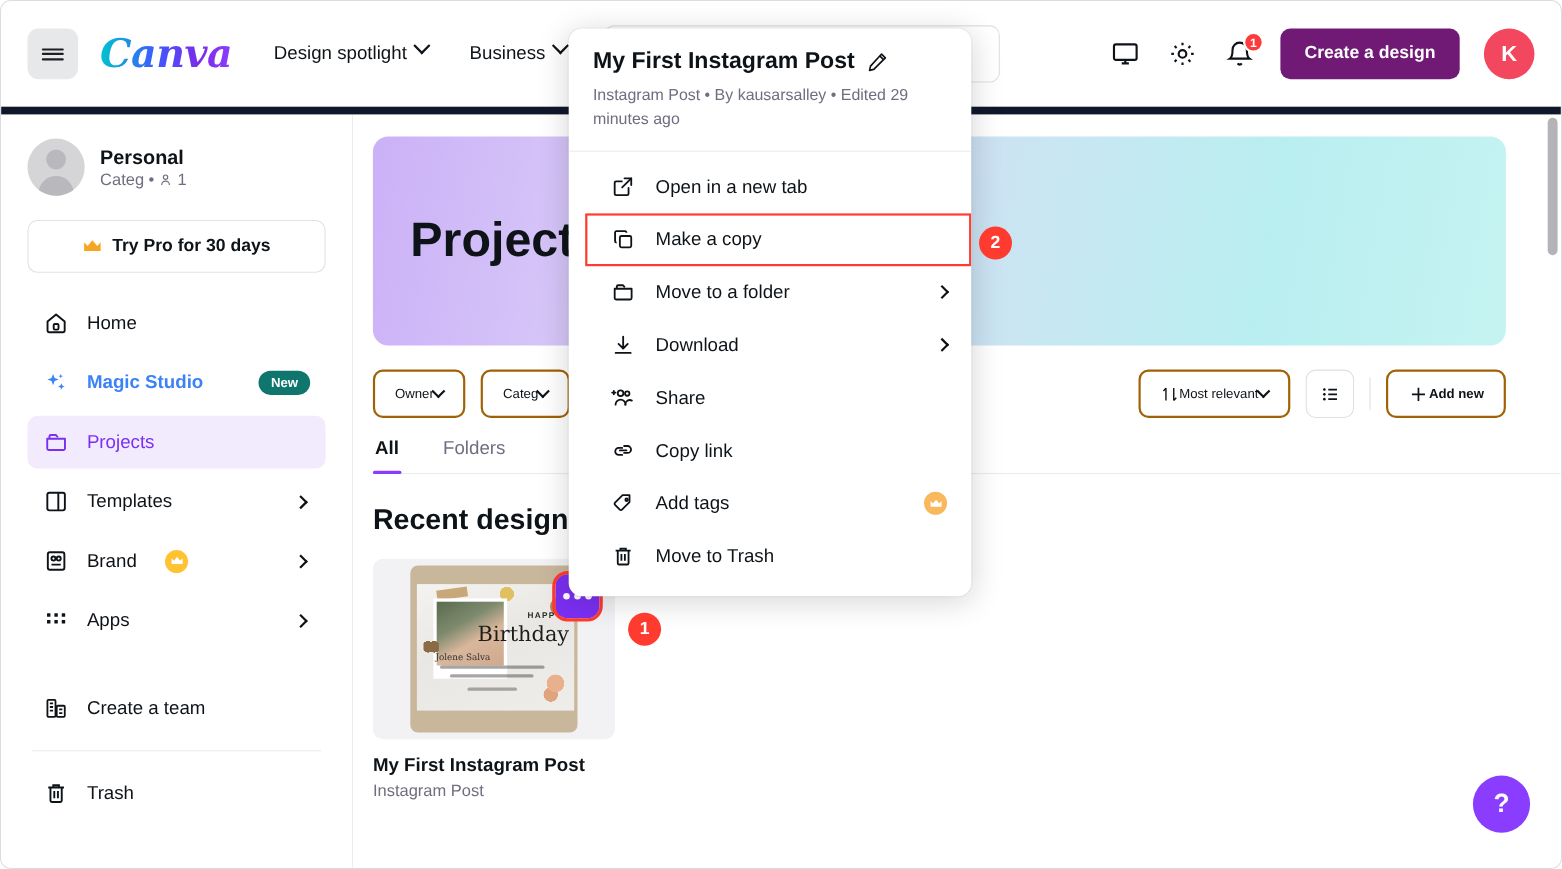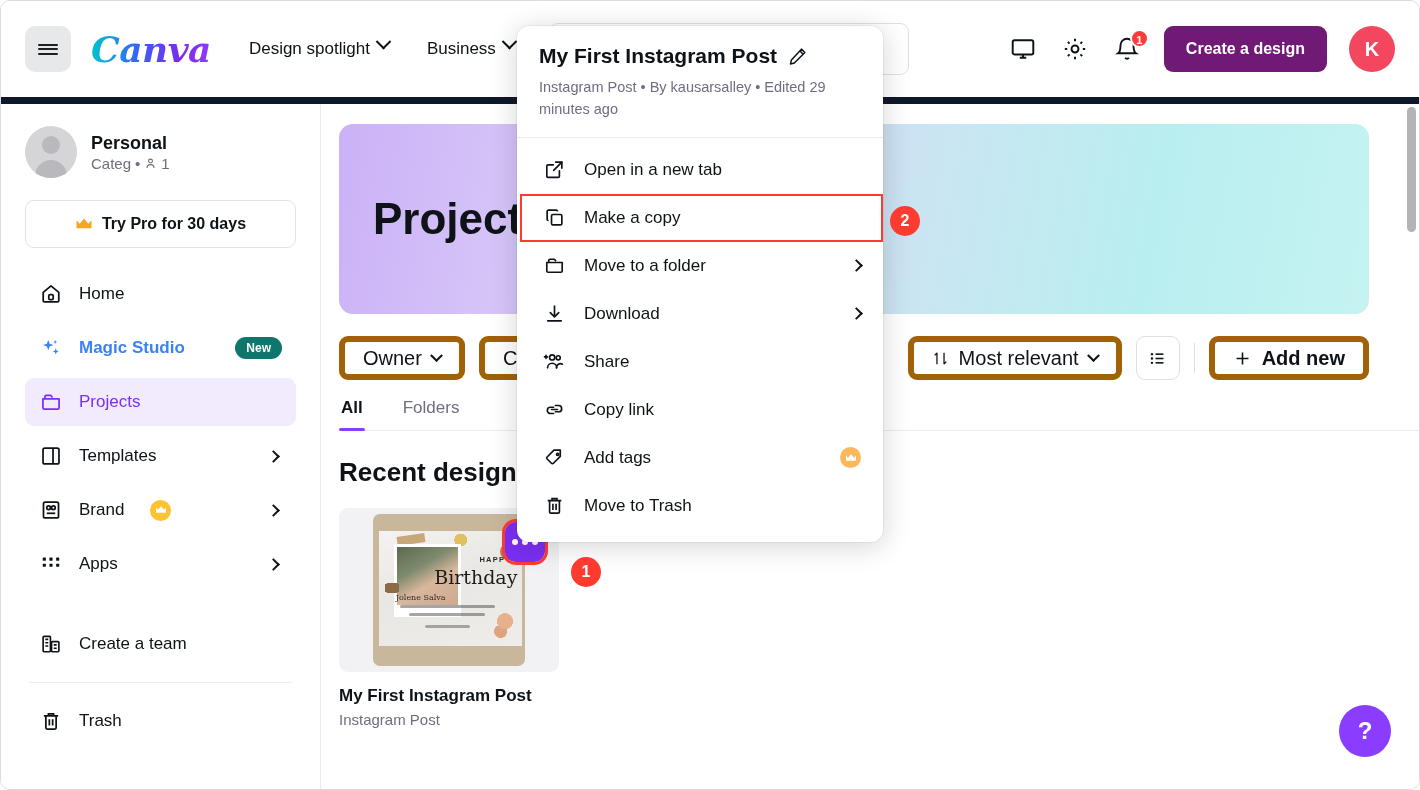--- a/index.html
+++ b/index.html
@@ -138,23 +138,23 @@
     background: linear-gradient(100deg,#cbb1f7 0%,#d6c5f8 18%,#d3d6f5 38%,#c9e6f2 58%,#b9eef0 78%,#c5f3f2 100%);
     display: flex; align-items: center; padding-left: 34px;
   }
   .banner-title { font-size: 44px; font-weight: 700; color: #0e1318; }
 
   .toolbar {
     display: flex; align-items: center; gap: 14px;
     margin: 22px 50px 0 18px;
   }
   .filter-btn {
-    height: 44px; padding: 0 18px; border: 6px solid #a16207; border-radius: 9px;
-    background: #fff; display:flex; align-items:center; gap:10px;
-    font-size: 20px; color: #0e1318; cursor: pointer; white-space: nowrap;
+    height: 44px; padding: 0 18px; border: 2px solid #a16207; border-radius: 9px;
+    background: #fff; display:flex; align-items:center; 
+    font-size: 12px; color: #0e1318; cursor: pointer; white-space: nowrap;
     font-family: "Liberation Sans", sans-serif;
   }
   .chev-sm { width: 9px; height: 9px; border-right: 2px solid #0e1318; border-bottom: 2px solid #0e1318; transform: rotate(45deg) translate(-2px,-2px); }
   .toolbar-right { margin-left: auto; display: flex; align-items: center; gap: 14px; }
   .vdiv { width: 1px; height: 30px; background: #e0e0e4; }
   .icon-btn {
     width: 44px; height: 44px; border: 1px solid #e0e0e4; border-radius: 9px;
     background: #fff; display:flex; align-items:center; justify-content:center; cursor:pointer;
   }
 
@@ -211,21 +211,21 @@
   .menu {
     position: absolute; left: 516px; top: 25px; width: 366px;
     background: #fff; border-radius: 12px;
     box-shadow: 0 4px 28px rgba(14,19,24,.18), 0 0 0 1px rgba(14,19,24,.05);
     z-index: 40; overflow: hidden;
   }
   .menu-head { padding: 18px 22px 16px 22px; border-bottom: 1px solid #ececf0; }
   .menu-title-row { display:flex; align-items:center; gap:10px; }
   .menu-title { font-size: 21px; font-weight: 700; color: #0e1318; }
   .menu-meta { font-size: 14.5px; color: #6e6e80; margin-top: 8px; line-height: 1.55; }
-  .menu-list { padding: 8px 0 12px 3px; }
+  .menu-list { padding: 8px 0 12px 15px; }
   .menu-item {
     display: flex; align-items: center; gap: 18px;
     height: 48px; padding: 0 22px; cursor: pointer;
     font-size: 17px; color: #0e1318; position: relative;
   }
   .menu-item.highlight { outline: 2.5px solid #ff3b30; outline-offset: -2px; }
   .menu-ico { width: 24px; height: 24px; flex: 0 0 auto; display:flex; align-items:center; justify-content:center; }
   .menu-label { flex: 1 1 auto; }
   .menu-chev { width: 9px; height: 9px; border-right: 2.2px solid #0e1318; border-bottom: 2.2px solid #0e1318; transform: rotate(-45deg); }
 

